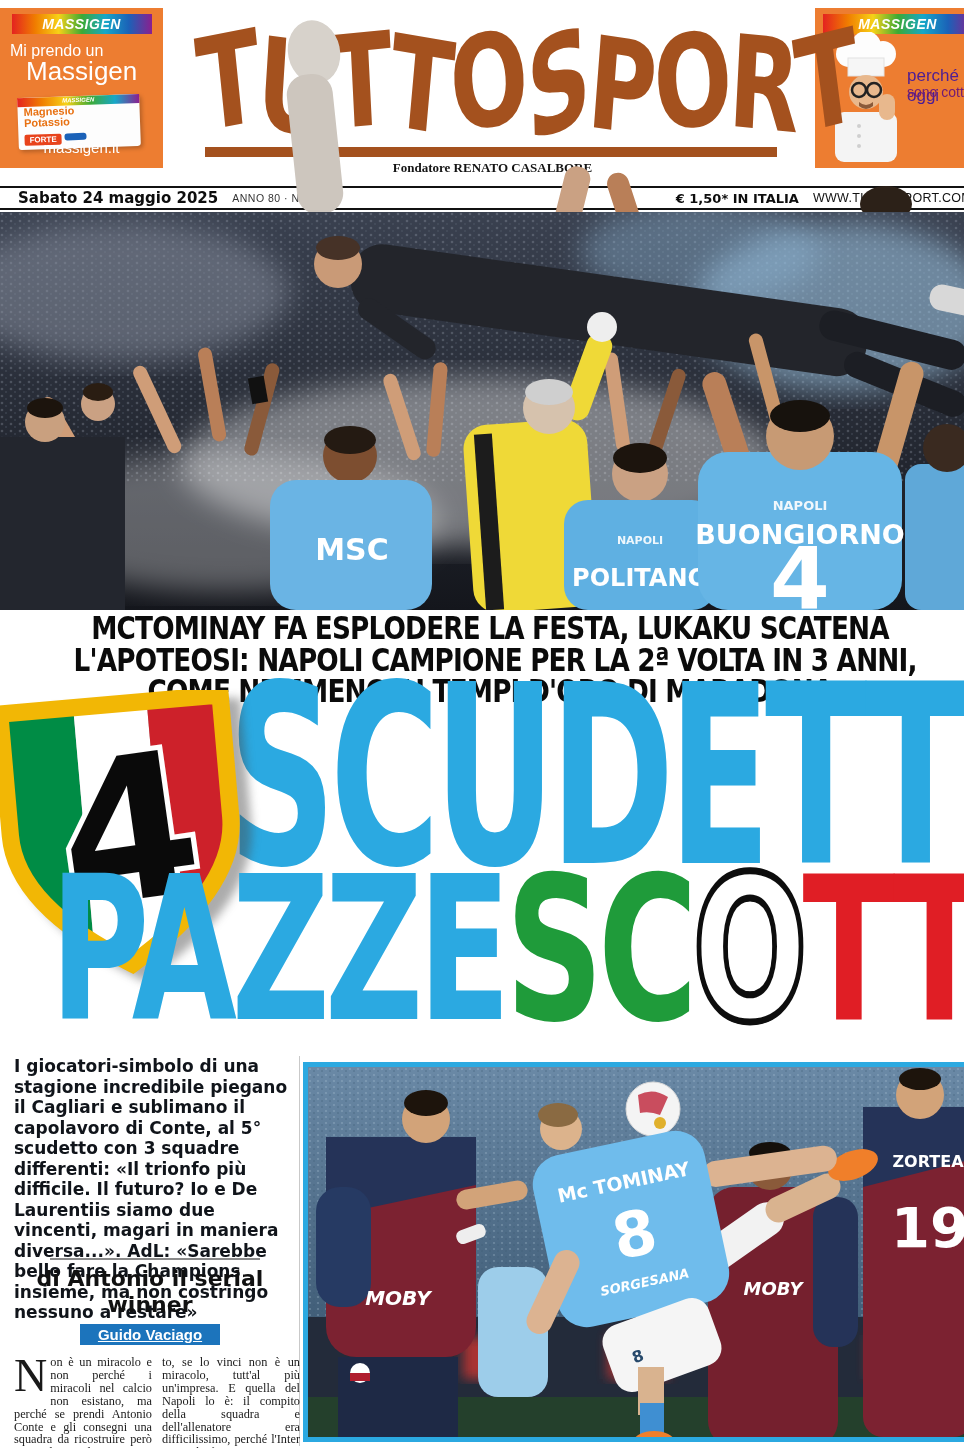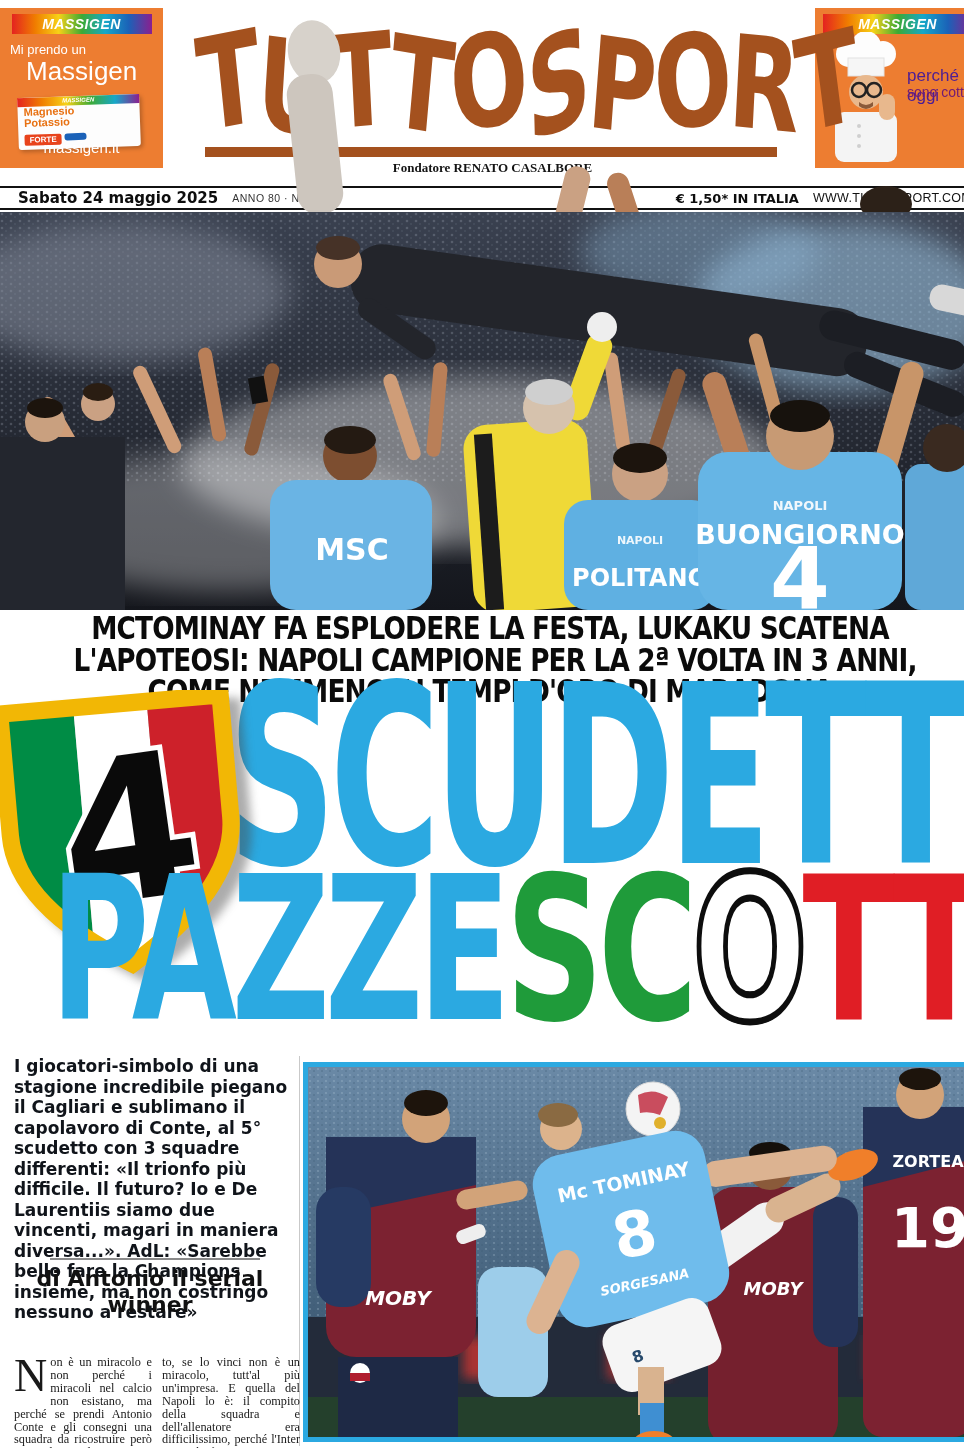--- a/index.html
+++ b/index.html
@@ -7,21 +7,21 @@
         font-family:"Liberation Sans",sans-serif;}
 
   
   .ad{position:absolute;background:#ED7D31;overflow:hidden;}
   #ad-left{left:0;top:8px;width:163px;height:160px;}
   #ad-right{left:815px;top:8px;width:165px;height:160px;}
   .ad-banner{margin:6px auto 0;width:140px;height:20px;line-height:20px;text-align:center;
     color:#fff;font-weight:bold;font-style:italic;font-size:14px;letter-spacing:.5px;
     background:linear-gradient(90deg,#e42320,#f07d00,#f7d117,#3daa35,#17a7c8,#1b62b8,#8b1f8f);}
   #ad-right .ad-banner{width:150px;}
-  .ad-l1{position:absolute;left:10px;top:34px;color:#fff;font-size:13px;}
+  .ad-l1{position:absolute;left:10px;top:34px;color:#fff;font-size:16px;}
   .ad-l2{position:absolute;left:26px;top:48px;color:#fff;font-size:26px;font-weight:300;}
   .prodbox{position:absolute;left:18px;top:88px;width:122px;height:52px;background:#fdfdfd;
     border-radius:3px;transform:rotate(-2deg);box-shadow:2px 2px 4px rgba(0,0,0,.25);}
   .prodbox .strip{height:9px;line-height:9px;text-align:center;color:#fff;font-size:6px;font-weight:bold;font-style:italic;
     background:linear-gradient(90deg,#e42320,#f07d00,#f7d117,#3daa35,#17a7c8,#8b1f8f);}
   .prodbox .pn{color:#e87112;font-weight:bold;font-size:11px;line-height:11px;padding-left:6px;}
   .forte{display:inline-block;margin:1px 0 0 6px;background:#e8431c;color:#fff;font-weight:bold;
     font-size:8px;padding:1px 5px;border-radius:2px;}
   .pill{display:inline-block;width:22px;height:7px;background:#1b62b8;border-radius:3px;margin-left:3px;vertical-align:middle;}
   .ad-url{position:absolute;left:0;bottom:12px;width:100%;text-align:center;color:#fff;font-size:15px;}
@@ -271,20 +271,23 @@
 
   <div class="hl hl1">SCUDETTO</div>
   <div class="hl hl2"><span class="b">PAZZE</span><span class="g">SC</span><span class="w">O</span><span class="r">TT</span></div>
 
   <div class="standfirst">I giocatori-simbolo di una stagione incredibile piegano il Cagliari e sublimano il capolavoro di Conte, al 5° scudetto con 3 squadre differenti: «Il trionfo più difficile. Il futuro? Io e De Laurentiis siamo due vincenti, magari in maniera diversa...». AdL: «Sarebbe bello fare la Champions insieme, ma non costringo nessuno a restare»</div>
   <div class="vrule"></div>
   <div class="divider"></div>
 
   <div class="a-head">
     <div>di Antonio il serial winner</div>
+  </div>
+  <div class="byline-wrap">
+    <span class="byline">Guido Vaciago</span>
   </div>
   <div class="body-cols">
     <div class="col"><span class="dropcap">N</span><span>on è un miracolo e non perché i miracoli nel calcio non esistano, ma perché se prendi Antonio Conte e gli consegni una squadra da ricostruire però con dei valori tecnici dentro, comunque lotti per lo scudetto. E lottando per lo scudet-</span></div>
     <div class="col"><span>to, se lo vinci non è un miracolo, tutt'al più un'impresa. E quella del Napoli lo è: il compito della squadra e dell'allenatore era difficilissimo, perché l'Inter era più forte, aveva una rosa più competitiva e aveva giocatori più esperti.</span>
       
     </div>
   </div>
 
   <div id="photo-match">
     <svg width="662" height="370" viewBox="0 0 662 370">

